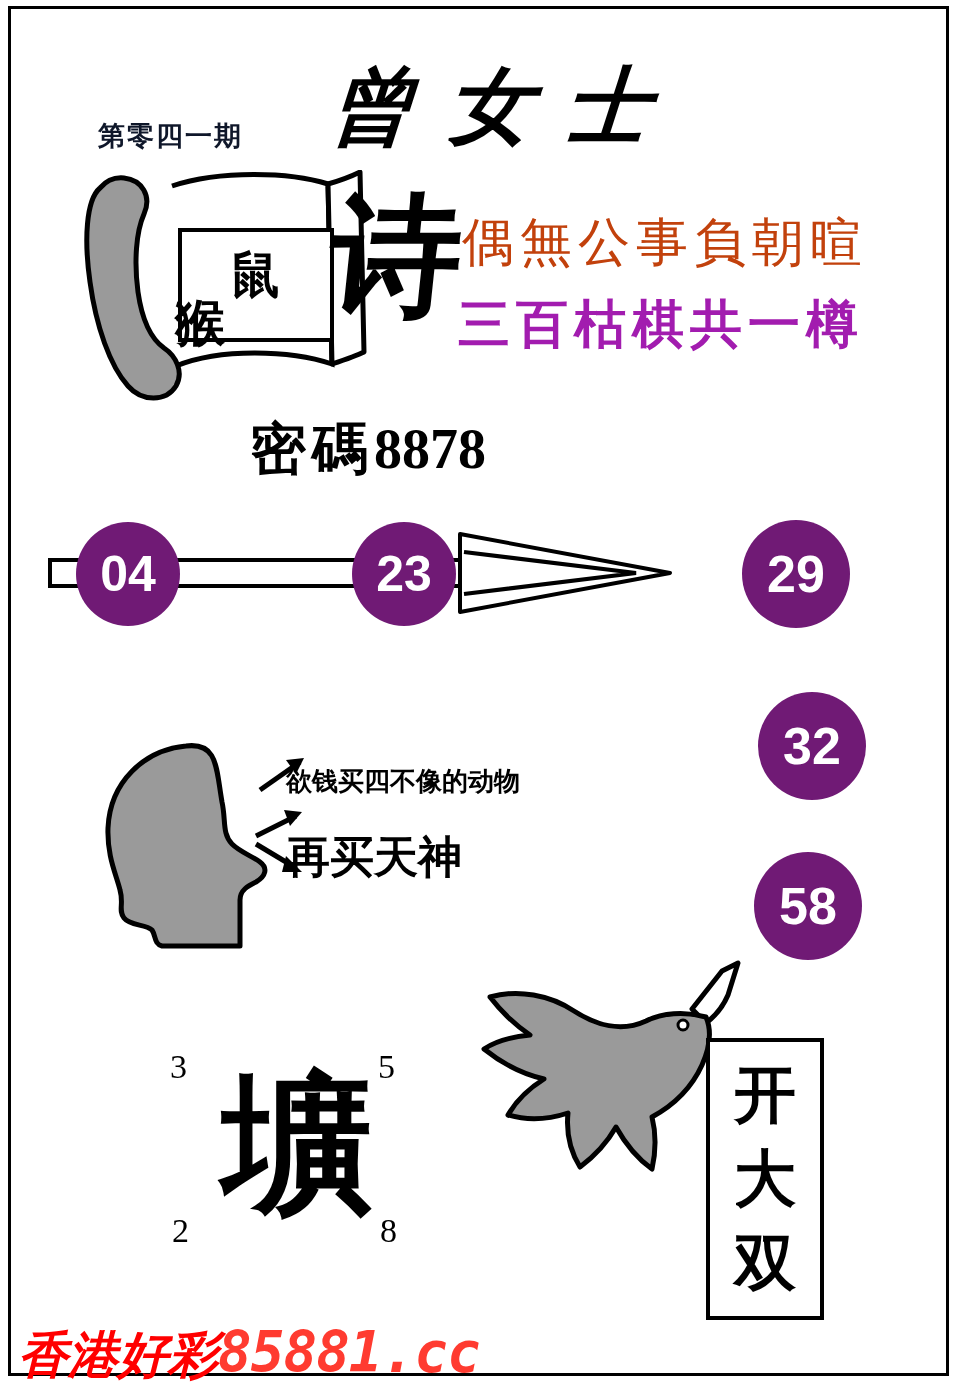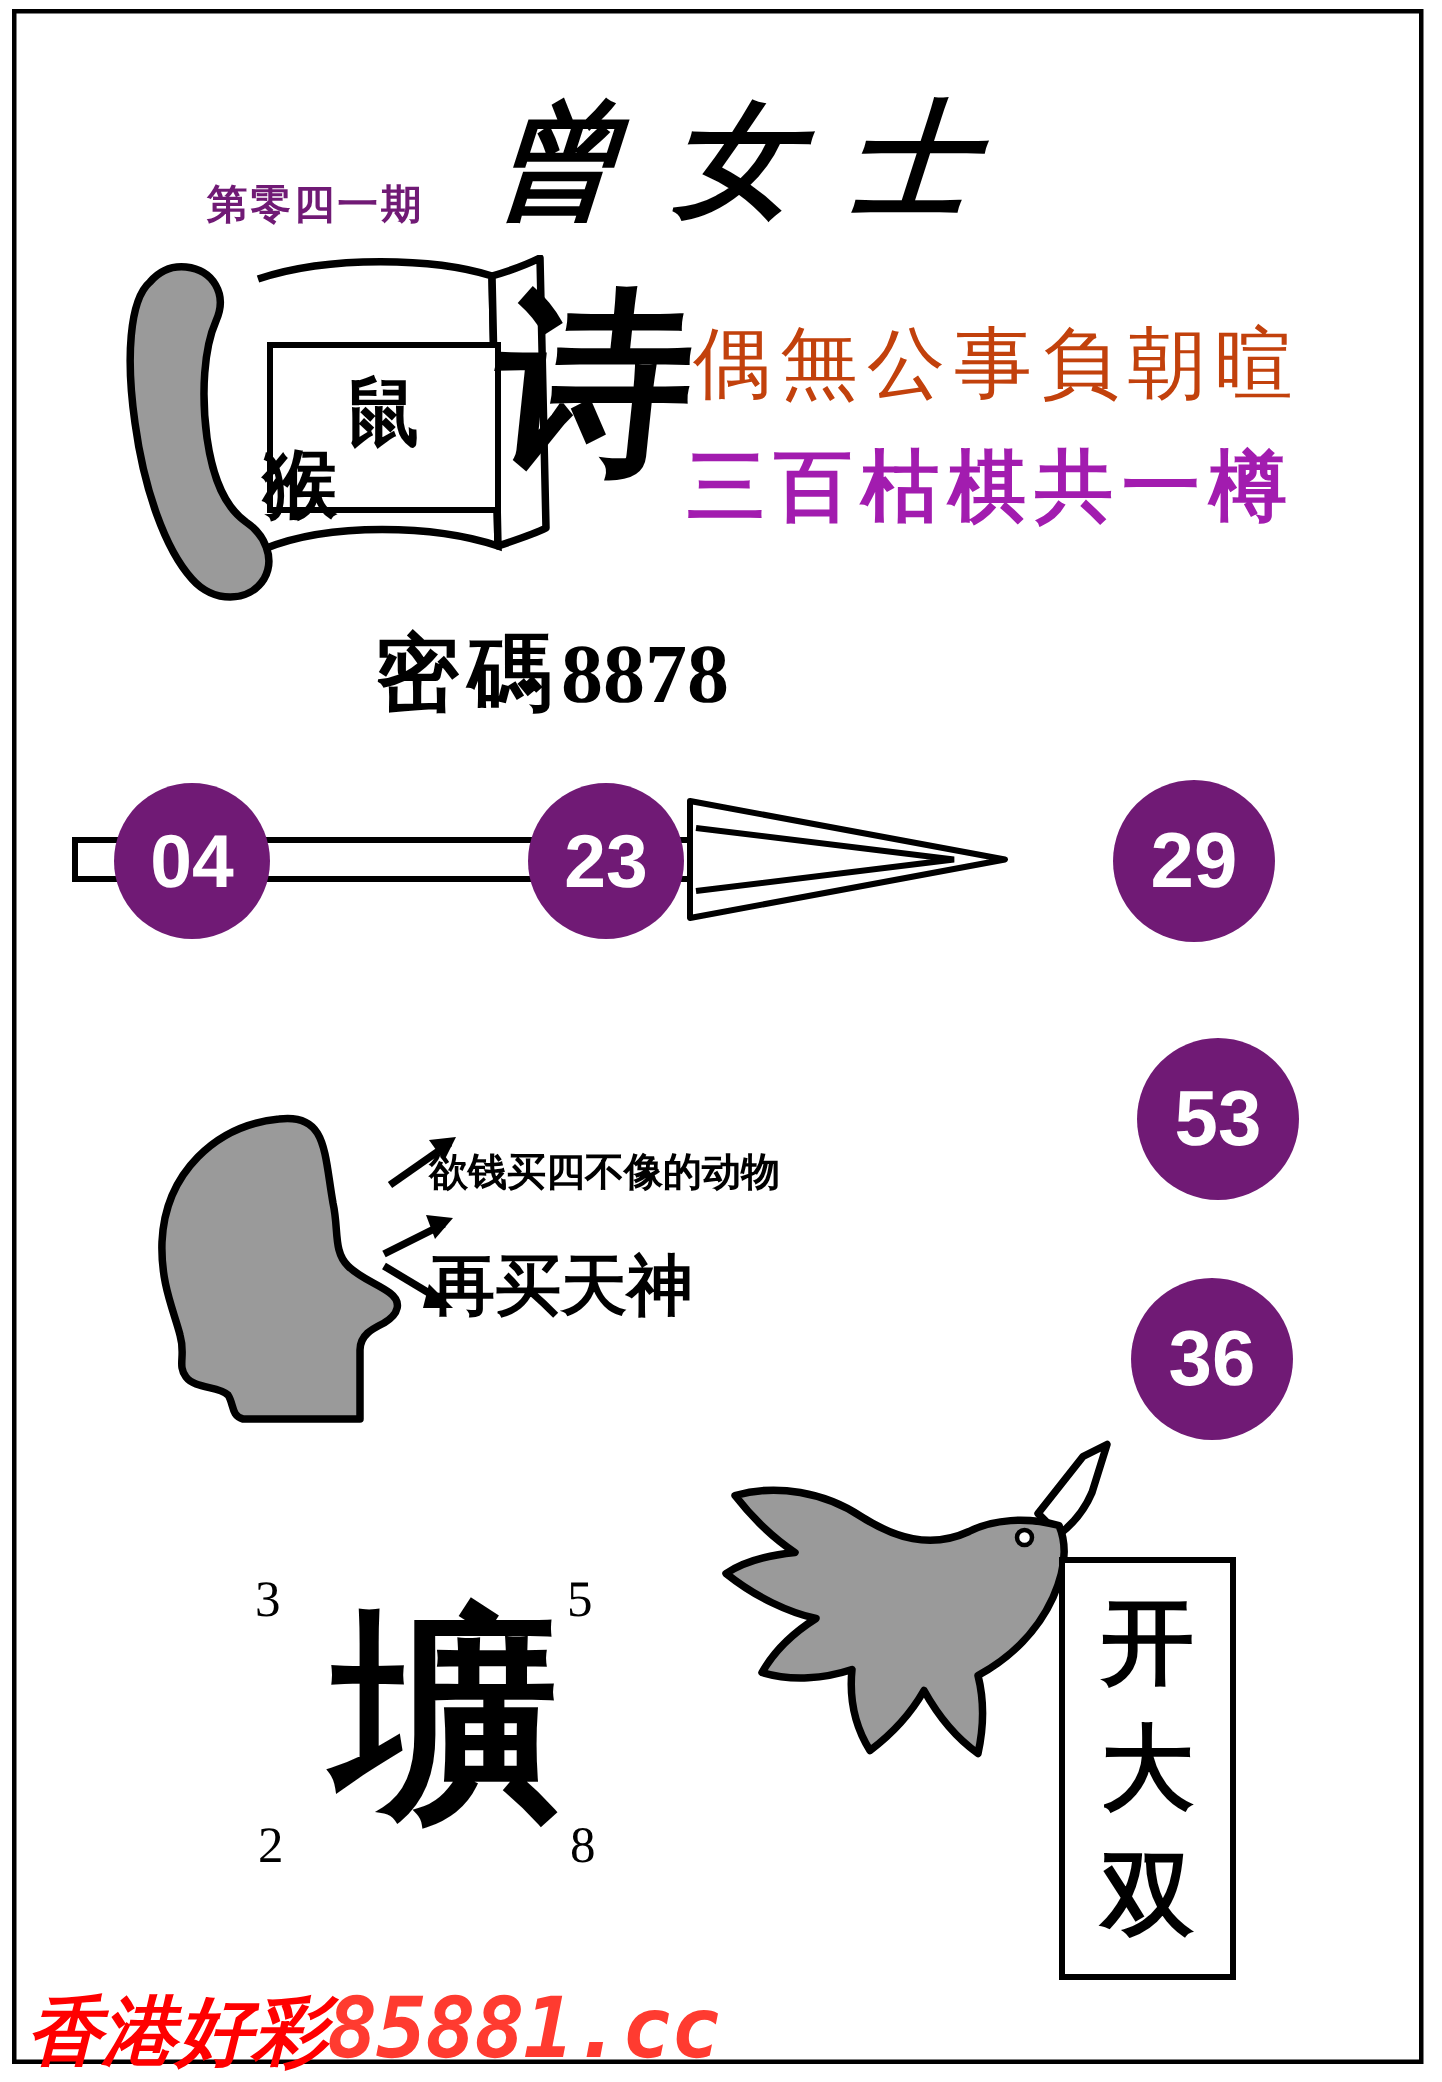--- a/index.html
+++ b/index.html
@@ -27,23 +27,22 @@
     box-sizing: border-box;
   }
   .issue-label {
     position: absolute;
     left: 98px;
     top: 118px;
     font-size: 27px;
     font-weight: bold;
     letter-spacing: 2px;
     font-family: "DejaVu Sans", sans-serif;
-    color: #701a75;
-    white-space: nowrap;
-    margin-left: 40px;
+    color: #0f172a;
+    white-space: nowrap;
   }
   .brand-title {
     position: absolute;
     left: 330px;
     top: 50px;
     font-size: 84px;
     font-weight: bold;
     letter-spacing: 34px;
     font-family: "DejaVu Serif", serif;
     color: #000;
@@ -292,22 +291,22 @@
   <svg class="arrow-svg" width="660" height="120" viewBox="0 0 660 120">
     <rect x="10" y="40" width="420" height="26" fill="#ffffff" stroke="#000" stroke-width="4"></rect>
     <path d="M420 14 L630 53 L420 92 Z" fill="#ffffff" stroke="#000" stroke-width="4" stroke-linejoin="round"></path>
     <path d="M424 32 L596 53 L424 74" fill="none" stroke="#000" stroke-width="4"></path>
   </svg>
 
   <div class="ball ball-left" id="ball-04">04</div>
   <div class="ball ball-left" id="ball-23">23</div>
 
   <div class="ball ball-right" id="ball-29">29</div>
-  <div class="ball ball-right" id="ball-32">53</div>
-  <div class="ball ball-right" id="ball-49">36</div>
+  <div class="ball ball-right" id="ball-32">32</div>
+  <div class="ball ball-right" id="ball-49">58</div>
 
   <svg class="head-svg" width="320" height="220" viewBox="0 0 320 220">
     <path d="M96 6 C54 10 20 42 18 88 C17 116 26 134 30 150 C34 164 28 170 34 178 C40 186 56 184 62 190 C66 196 64 204 72 206 L150 206 L150 160 C150 150 158 146 166 142 C176 136 178 128 170 122 C162 116 150 112 142 104 C132 94 136 80 132 62 C126 28 128 2 96 6 Z" fill="#9a9a9a" stroke="#000" stroke-width="5" stroke-linejoin="round"></path>
     <path d="M170 50 L210 22" fill="none" stroke="#000" stroke-width="5"></path>
     <path d="M196 20 L214 18 L206 34 Z" fill="#000"></path>
     <path d="M166 96 L206 76" fill="none" stroke="#000" stroke-width="5"></path>
     <path d="M194 70 L212 72 L200 86 Z" fill="#000"></path>
     <path d="M166 104 L206 128" fill="none" stroke="#000" stroke-width="5"></path>
     <path d="M196 116 L212 132 L192 132 Z" fill="#000"></path>
   </svg>

